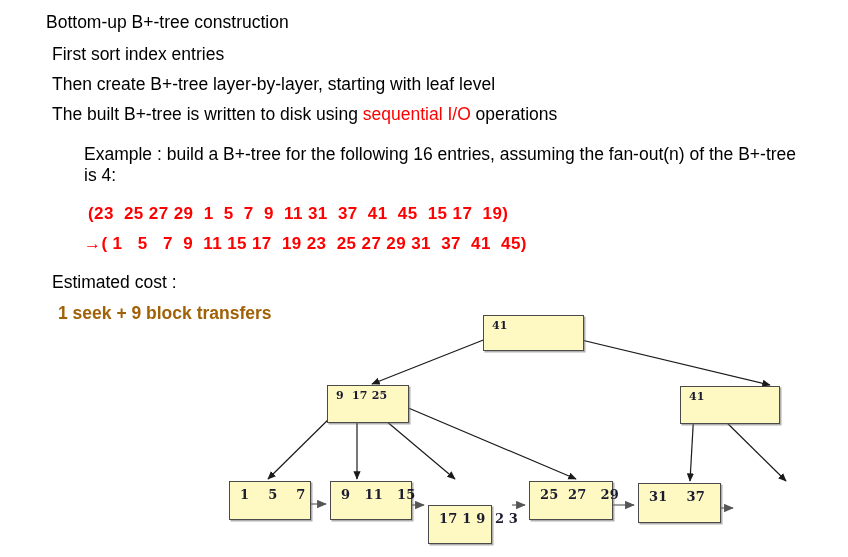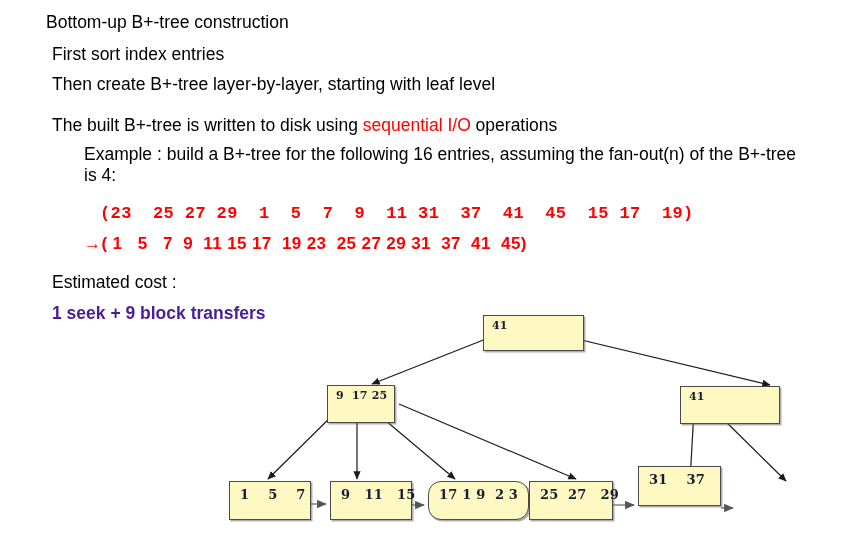--- a/index.html
+++ b/index.html
@@ -22,47 +22,47 @@
     position: absolute;
     white-space: nowrap;
     font-size: 17.5px;
     line-height: 1.18;
     color: #000000;
   }
   .title    { left: 22px;  top: 12px; margin-left: 24px; }
   .bullet   { left: 52px; }
   .b1 { top: 44px; text-align: center; }
   .b2 { top: 74px; }
-  .b3 { top: 115px; }
+  .b3 { top: 104px; }
   .example  {
     left: 52px;
     top: 144px;
     width: 720px;
     white-space: normal;
     margin-left: 32px;
   }
   .red   { color: #ff0000; }
   .seqs {
     position: absolute;
     font-weight: bold;
     color: #ff0000;
     font-size: 17px;
     white-space: pre;
   }
-  .seq1 { left: 100px; top: 204px; letter-spacing: 0.4px; font-family: Liberation Mono, monospace; }
+  .seq1 { left: 88px; top: 204px; letter-spacing: 0.4px; }
   .seq2 { left: 84px;  top: 234px; letter-spacing: 0.4px; }
   .arrowglyph { font-weight: bold; }
   .estimated { left: 52px; top: 272px; }
   .cost {
     position: absolute;
-    left: 52px;
+    left: 58px;
     top: 303px;
     font-size: 17.5px;
     font-weight: bold;
-    color: #4c1d95;
+    color: #a16207;
     white-space: nowrap;
   }
 
   
   #tree-svg {
     position: absolute;
     left: 0;
     top: 0;
     width: 848px;
     height: 557px;
@@ -140,36 +140,36 @@
     <line x1="412" y1="505" x2="424" y2="505" stroke="#777777" stroke-width="1.4" marker-end="url(#ahg)"></line>
     <line x1="512" y1="505" x2="525" y2="505" stroke="#777777" stroke-width="1.4" marker-end="url(#ahg)"></line>
     <line x1="613" y1="505" x2="634" y2="505" stroke="#777777" stroke-width="1.4" marker-end="url(#ahg)"></line>
     <line x1="721" y1="508" x2="733" y2="508" stroke="#777777" stroke-width="1.4" marker-end="url(#ahg)"></line>
   </svg>
 
   <div class="node" id="n-root" style="left: 483px; top: 315px; width: 101px; height: 36px;">
     <span class="keys">41</span>
   </div>
 
-  <div class="node" id="n-int-0" style="left: 327px; top: 385px; width: 68px; height: 38px;">
+  <div class="node" id="n-int-0" style="left: 327px; top: 385px; width: 82px; height: 38px;">
     <span class="keys">9  17 25</span>
   </div>
   <div class="node" id="n-int-1" style="left: 680px; top: 386px; width: 100px; height: 38px;">
     <span class="keys">41</span>
   </div>
 
   <div class="node leaf" id="n-leaf-0" style="left: 229px; top: 481px; width: 82px; height: 39px;">
     <span class="keys">1    5    7</span>
   </div>
   <div class="node leaf" id="n-leaf-1" style="left: 330px; top: 481px; width: 82px; height: 39px;">
     <span class="keys">9   11   15</span>
   </div>
-  <div class="node leaf" id="n-leaf-2" style="left: 428px; top: 481px; width: 101px; height: 39px; border-radius: 13px;">
+  <div class="node leaf" id="n-leaf-2" style="left: 428px; top: 505px; width: 64px; height: 39px;">
     <span class="keys">17 1 9  2 3</span>
   </div>
   <div class="node leaf" id="n-leaf-3" style="left: 529px; top: 481px; width: 84px; height: 39px;">
     <span class="keys">25  27   29</span>
   </div>
-  <div class="node leaf" id="n-leaf-4" style="left: 638px; top: 466px; width: 83px; height: 40px; padding-left: 28px;">
+  <div class="node leaf" id="n-leaf-4" style="left: 638px; top: 483px; width: 83px; height: 40px; padding-left: 28px;">
     <span class="keys">31    37</span>
   </div>
 
 </div>
 
 </body></html>

